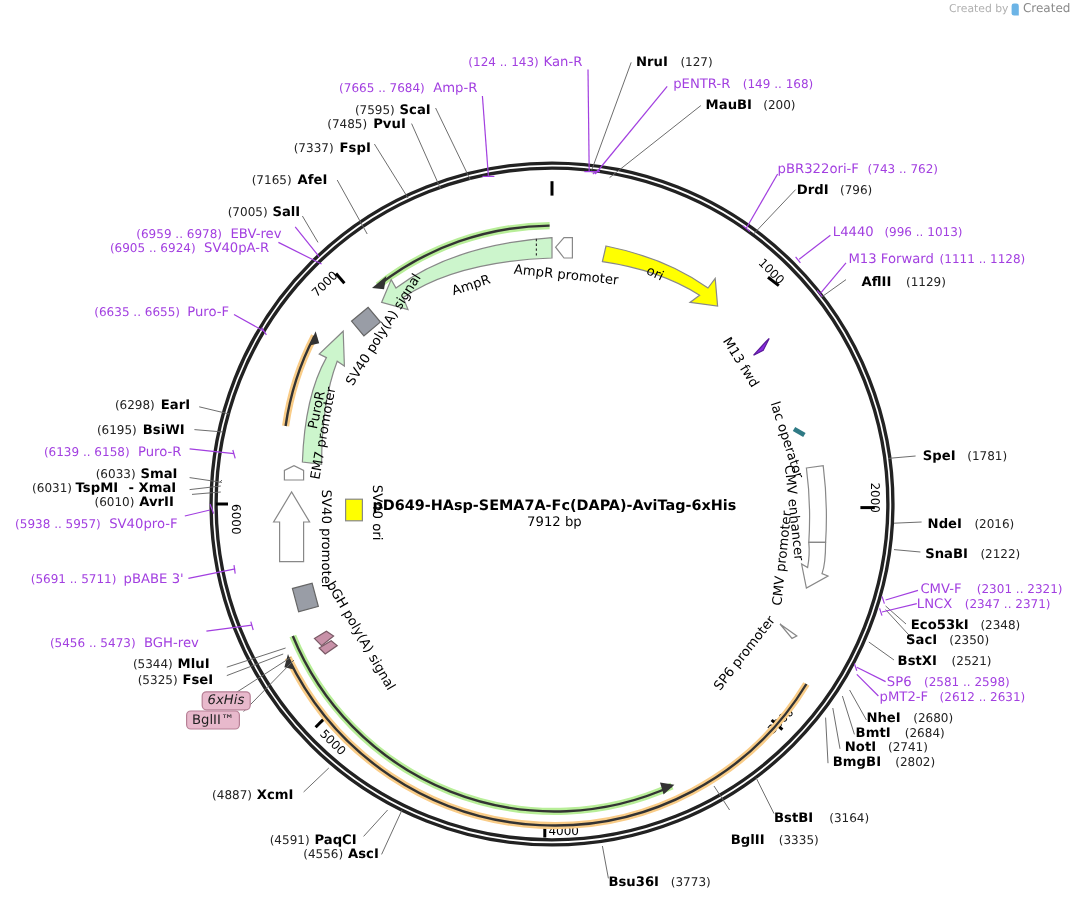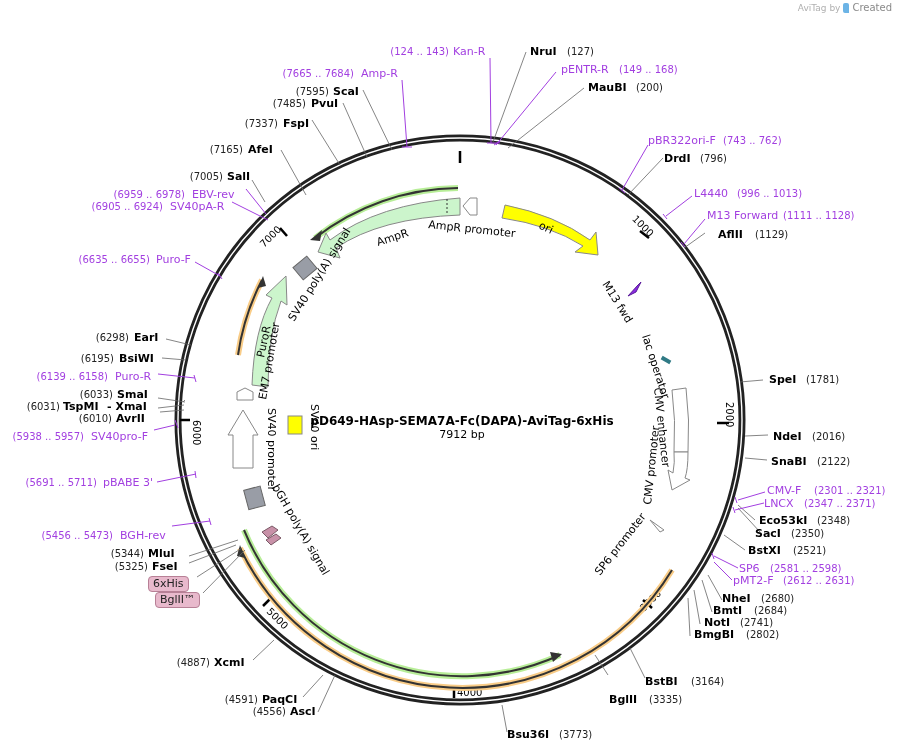--- a/index.html
+++ b/index.html
@@ -15,21 +15,21 @@
   .sub { font-family:"DejaVu Sans", sans-serif; font-size:11px; fill:#000; }
   .credit { position:absolute; right:8px; top:2px; font-family:"DejaVu Sans", sans-serif; font-size:9px; color:#b0b0b0; display:flex; align-items:center; gap:3px; }
   .credit .brand { color:#8a8a8a; font-size:10px; }
   .credit .logo { width:6px; height:10px; background:#6cb4e6; border-radius:2px 2px 0 2px; display:inline-block; }
   .tagbox { position:absolute; background:#e8b9cc; border:1px solid #b78096; border-radius:4px; font-family:"DejaVu Sans", sans-serif; font-size:11px; color:#222; padding:0 4px; line-height:14px; }
 </style>
 </head>
 <body>
 
 <div class="credit">
-  <span>AviTag by</span>
+  <span>Created by</span>
   <span class="logo"></span>
   <span class="brand">Created</span>
 </div>
 
 <svg width="900" height="751" viewBox="0 0 900 751">
 
   <g>
     <circle cx="460" cy="420" r="282" fill="none" stroke="#222" stroke-width="7"></circle>
     <circle cx="460" cy="420" r="282" fill="none" stroke="#fff" stroke-width="1.4"></circle>
   </g>
@@ -415,14 +415,14 @@
         <text class="prim" x="361" y="77">Amp-R</text>
       </g>
   </g>
 
   <g stroke="#666" stroke-width="0.8" fill="none">
     <path d="M197 577 L242 548"></path>
     <path d="M203 593 L245 550"></path>
   </g>
 </svg>
 
-<div class="tagbox" style="left:148px; top:576px;">6xHis</div>
+<div class="tagbox" style="left:168px; top:576px;font-style:italic;">6xHis</div>
 <div class="tagbox" style="left:155px; top:592px;">BglII™</div>
 
 </body></html>

